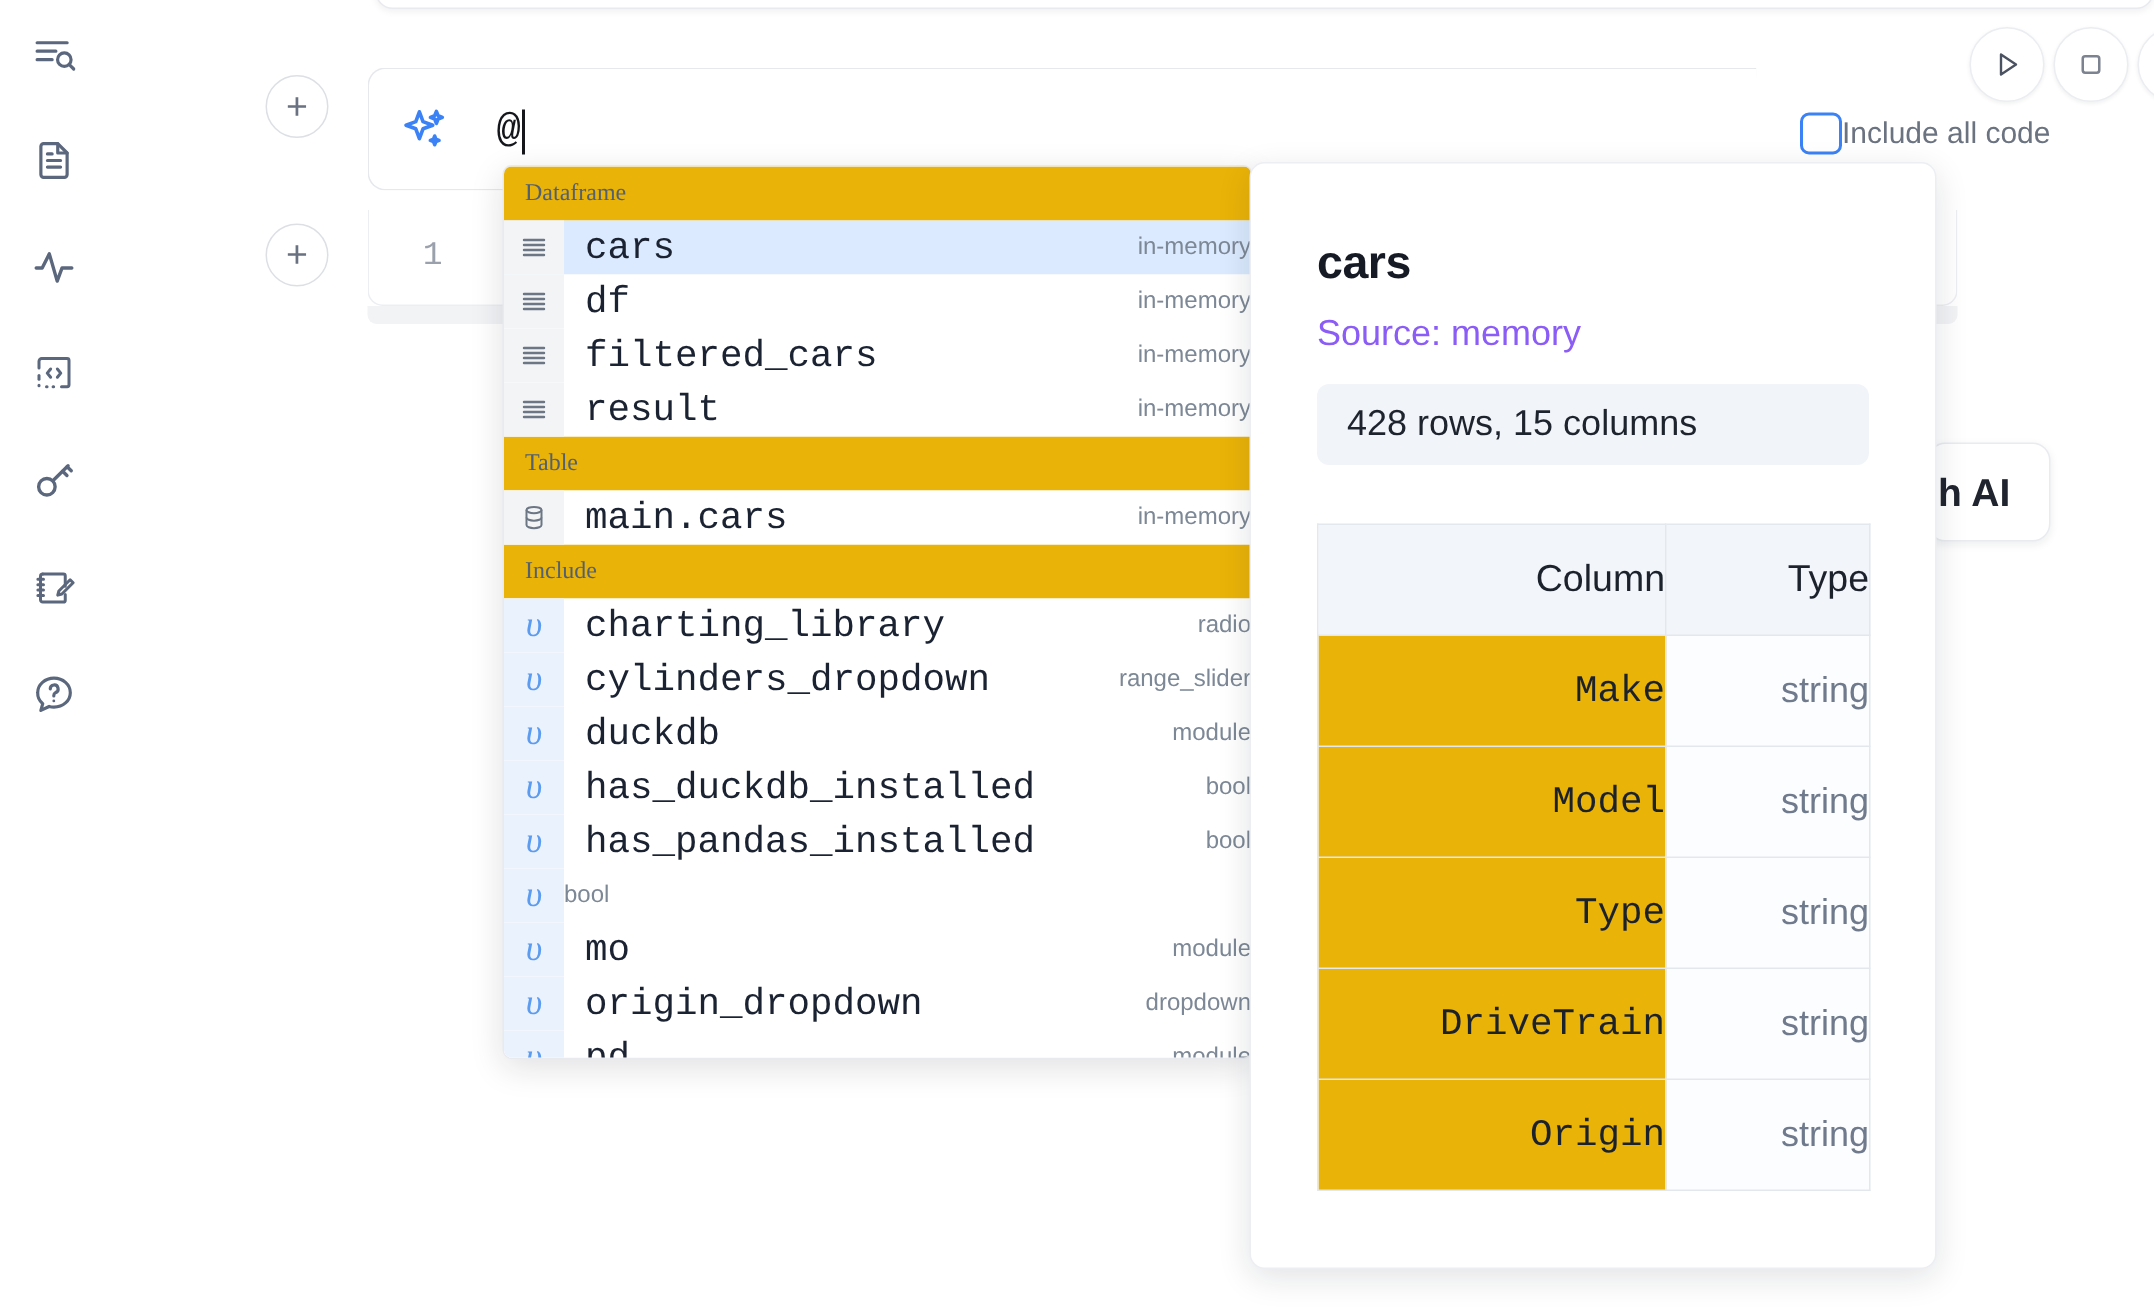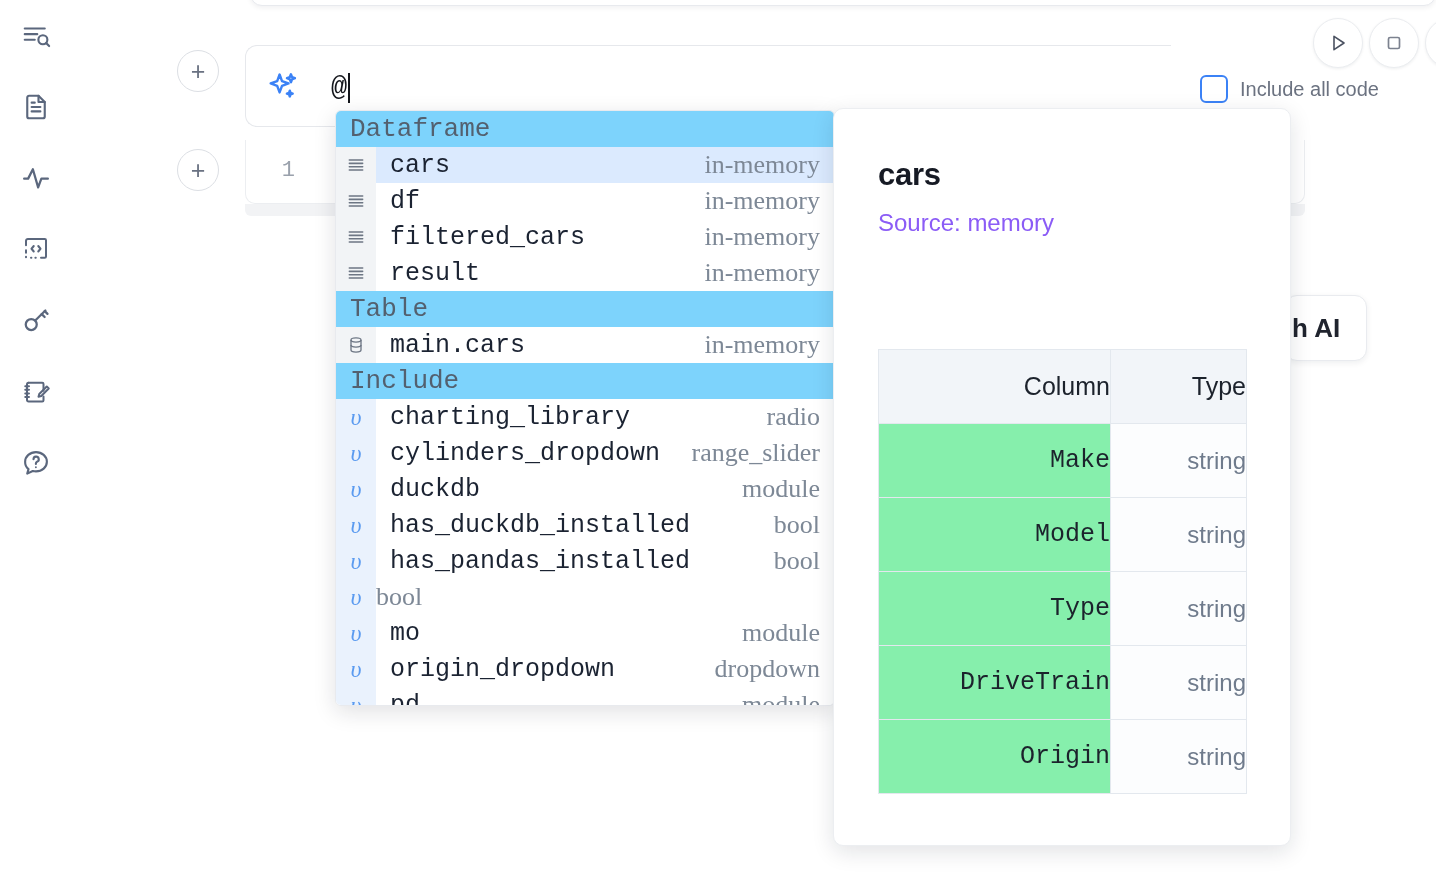--- a/index.html
+++ b/index.html
@@ -65,21 +65,21 @@
     display:flex; align-items:center; justify-content:center; cursor:pointer;
   }
   #run-button { left:1313px; }
   #stop-button { left:1369px; }
   #extra-button { left:1425px; }
   .circ-btn svg { width:24px; height:24px; display:block; color:#4b5261; }
 
   
   .inc-row {
     position:absolute; left:1200px; top:72px; height:34px;
-    display:flex; align-items:center; gap:12px; z-index:6;
+    display:flex; align-items:center; z-index:6;
   }
   .chk {
     width:28px; height:28px; border:2px solid #3b82f6; border-radius:6px; background:#fff;
     cursor:pointer; flex:none;
   }
   .inc-label { font-size:20px; color:#6b7280; white-space:nowrap; }
 
   
   .code-cell {
     position:absolute; left:245px; top:140px; width:1060px; height:64px;
@@ -116,23 +116,23 @@
   .ai-pill span { font-size:26px; font-weight:700; color:#20242e; white-space:nowrap; }
 
   
   .ac {
     position:absolute; left:335px; top:110px; width:500px; height:596px;
     background:#fff; border:1px solid #e8eaee; border-radius:6px;
     box-shadow:0 6px 22px rgba(20,25,40,.13);
     overflow:hidden; z-index:20;
   }
   .ac-group {
-    height:36px; background:#7dd3fc; display:flex; align-items:center;
+    height:36px; background:#eab308; display:flex; align-items:center;
     padding-left:14px;
-    font-family:Liberation Mono, monospace; font-size:26px; color:#53606f;
+    font-family:Liberation Serif, serif; font-size:16px; color:#53606f;
   }
   .ac-item {
     height:36px; display:flex; align-items:center; background:#fff; cursor:pointer;
     position:relative;
   }
   .ac-item.sel { background:#dbeafe; }
   .ac-ico {
     width:40px; height:36px; flex:none;
     display:flex; align-items:center; justify-content:center;
     background:#f2f4f6; color:#6d7684;
@@ -140,22 +140,21 @@
   .ac-item.sel .ac-ico { background:#f2f4f6; }
   .ac-ico.var { background:#eaf2fd; color:#5b9bf0; font-style:italic;
     font-family:"Liberation Serif", serif; font-size:24px; }
   .ac-ico svg { width:20px; height:20px; display:block; }
   .ac-label {
     flex:1; padding-left:14px;
     font-family:"Liberation Mono", monospace; font-size:25px; color:#1b2332;
     white-space:nowrap; overflow:hidden;
   }
   .ac-meta {
-    padding-right:14px;
-    font-family:Liberation Serif, serif; font-size:26px; color:#7d8896;
+    font-family:Liberation Sans, sans-serif; font-size:16px; color:#7d8896;
     white-space:nowrap;
   }
 
   
   .info {
     position:absolute; left:833px; top:108px; width:458px; height:738px;
     background:#fff; border:1px solid #eceef1; border-radius:10px;
     box-shadow:0 6px 22px rgba(20,25,40,.12);
     overflow:hidden; z-index:30;
   }
@@ -176,21 +175,21 @@
   .info-table {
     position:absolute; left:44px; top:240px; width:368px;
     border-collapse:collapse; table-layout:fixed;
   }
   .info-table th, .info-table td {
     border:1px solid #e3e8ee; text-align:right; height:74px;
     padding-left:20px; vertical-align:middle;
   }
   .info-table th { background:#f2f5f9; font-weight:400; font-size:25px; color:#1c222c; }
   .info-table td.col-name {
-    background:#86efac; font-family:"Liberation Mono", monospace;
+    background:#eab308; font-family:"Liberation Mono", monospace;
     font-size:25px; color:#1c222c;
   }
   .info-table td.col-type {
     background:#fcfdfe; font-size:24px; color:#6f7b8c;
   }
   .info-table col.c1 { width:232px; }
   .info-table col.c2 { width:136px; }
 </style>
 </head>
 <body>
@@ -428,20 +427,21 @@
       <div class="ac-item">
         <span class="ac-ico var">υ</span>
         <span class="ac-label">pd</span>
         <span class="ac-meta">module</span>
       </div>
     </div>
 
   <div class="info">
     <div class="info-title">cars</div>
     <div class="info-source">Source: memory</div>
+    <div class="info-badge">428 rows, 15 columns</div>
     <table class="info-table">
       <colgroup>
           <col class="c1">
           <col class="c2">
         </colgroup>
       <thead>
         <tr>
           <th>Column</th>
           <th>Type</th>
         </tr>

